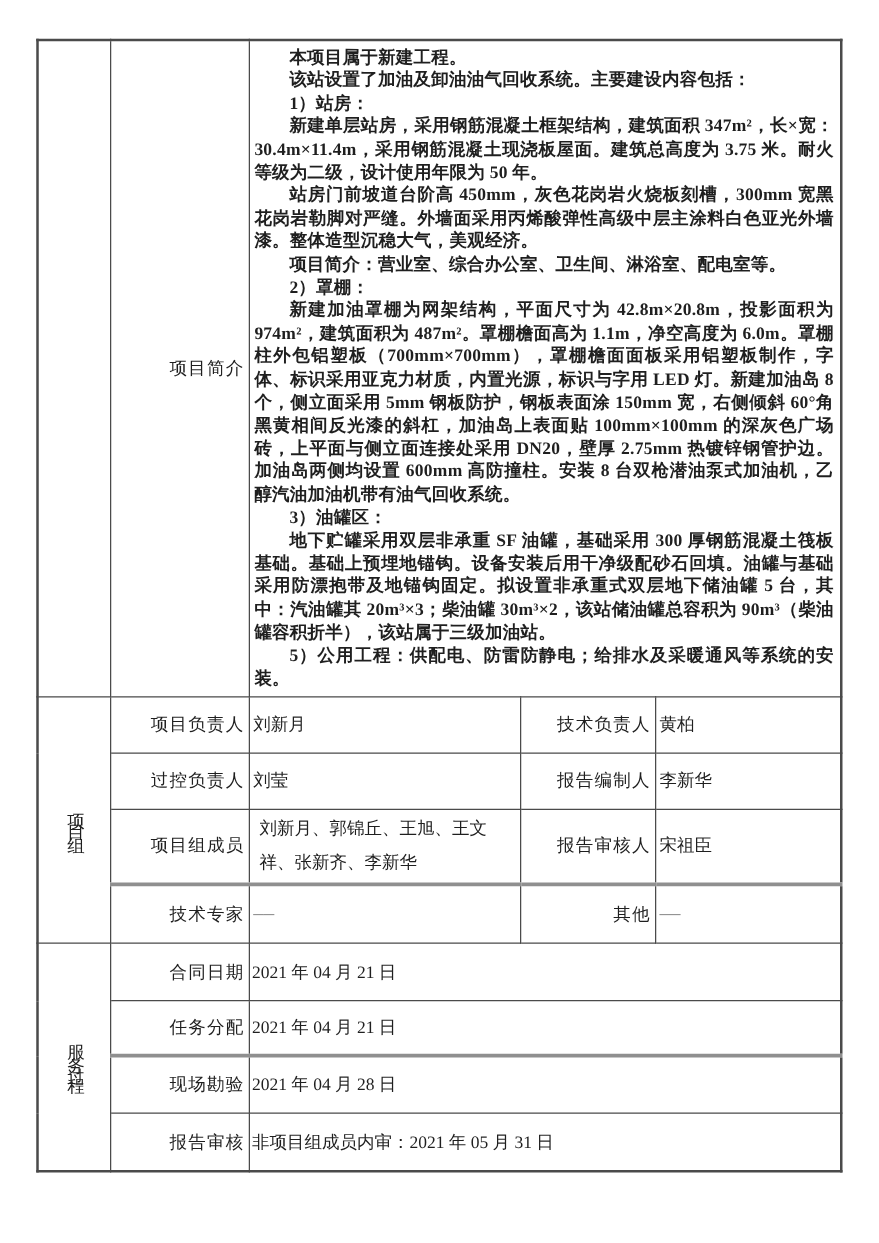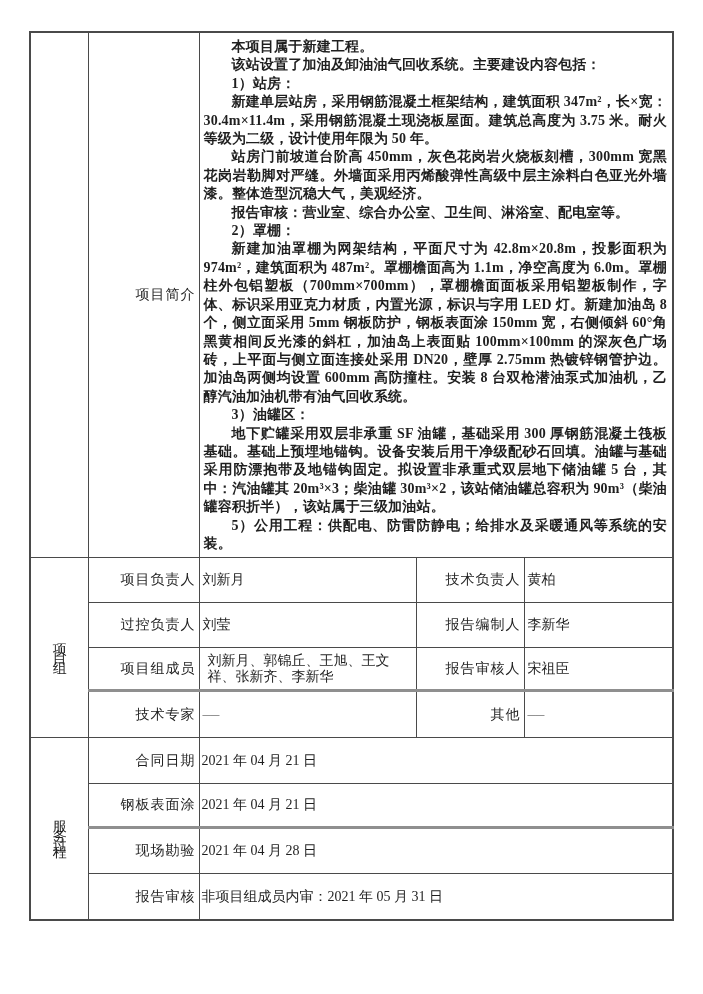--- a/index.html
+++ b/index.html
@@ -59,21 +59,21 @@
     letter-spacing: 9px;
     display: inline-block;
     line-height: 1;
     margin: 0 auto;
   }
   td.value-left {
     text-align: left;
     padding-left: 2px;
   }
   td.members-cell {
-    line-height: 16px;
+    line-height: 27px;
     padding-left: 8px;
     padding-right: 8px;
   }
   td.dash-cell {
     color: #949494;
     letter-spacing: 0;
   }
   tr.thick-top td {
     border-top: 3px solid #8f8f8f;
   }
@@ -93,21 +93,21 @@
   <tbody>
       <tr style="height:521px;">
     <td></td>
     <td class="row-label">项目简介</td>
     <td class="brief-content" colspan="3">
       <p>本项目属于新建工程。</p>
       <p>该站设置了加油及卸油油气回收系统。主要建设内容包括：</p>
       <p>1）站房：</p>
       <p>新建单层站房，采用钢筋混凝土框架结构，建筑面积 347m²，长×宽：30.4m×11.4m，采用钢筋混凝土现浇板屋面。建筑总高度为 3.75 米。耐火等级为二级，设计使用年限为 50 年。</p>
       <p>站房门前坡道台阶高 450mm，灰色花岗岩火烧板刻槽，300mm 宽黑花岗岩勒脚对严缝。外墙面采用丙烯酸弹性高级中层主涂料白色亚光外墙漆。整体造型沉稳大气，美观经济。</p>
-      <p>报告审核：营业室、综合办公室、卫生间、淋浴室、配电室等。</p>
+      <p>项目简介：营业室、综合办公室、卫生间、淋浴室、配电室等。</p>
       <p>2）罩棚：</p>
       <p>新建加油罩棚为网架结构，平面尺寸为 42.8m×20.8m，投影面积为 974m²，建筑面积为 487m²。罩棚檐面高为 1.1m，净空高度为 6.0m。罩棚柱外包铝塑板（700mm×700mm），罩棚檐面面板采用铝塑板制作，字体、标识采用亚克力材质，内置光源，标识与字用 LED 灯。新建加油岛 8 个，侧立面采用 5mm 钢板防护，钢板表面涂 150mm 宽，右侧倾斜 60°角黑黄相间反光漆的斜杠，加油岛上表面贴 100mm×100mm 的深灰色广场砖，上平面与侧立面连接处采用 DN20，壁厚 2.75mm 热镀锌钢管护边。加油岛两侧均设置 600mm 高防撞柱。安装 8 台双枪潜油泵式加油机，乙醇汽油加油机带有油气回收系统。</p>
       <p>3）油罐区：</p>
       <p>地下贮罐采用双层非承重 SF 油罐，基础采用 300 厚钢筋混凝土筏板基础。基础上预埋地锚钩。设备安装后用干净级配砂石回填。油罐与基础采用防漂抱带及地锚钩固定。拟设置非承重式双层地下储油罐 5 台，其中：汽油罐其 20m³×3；柴油罐 30m³×2，该站储油罐总容积为 90m³（柴油罐容积折半），该站属于三级加油站。</p>
       <p>5）公用工程：供配电、防雷防静电；给排水及采暖通风等系统的安装。</p>
     </td>
   </tr>
 
   <tr style="height:45px;">
     <td class="section-cell" rowspan="4">
@@ -138,21 +138,21 @@
   </tr>
 
   <tr style="height:46px;">
     <td class="section-cell" rowspan="4">
       <span class="vertical-text">服务过程</span>
     </td>
     <td class="row-label">合同日期</td>
     <td class="value-left" colspan="3">2021 年 04 月 21 日</td>
   </tr>
   <tr style="height:44px;">
-    <td class="row-label">钢板表面涂</td>
+    <td class="row-label">任务分配</td>
     <td class="value-left" colspan="3">2021 年 04 月 21 日</td>
   </tr>
   <tr class="thick-top" style="height:46px;">
     <td class="row-label">现场勘验</td>
     <td class="value-left" colspan="3">2021 年 04 月 28 日</td>
   </tr>
   <tr style="height:46px;">
     <td class="row-label">报告审核</td>
     <td class="value-left" colspan="3">非项目组成员内审：2021 年 05 月 31 日</td>
   </tr>

